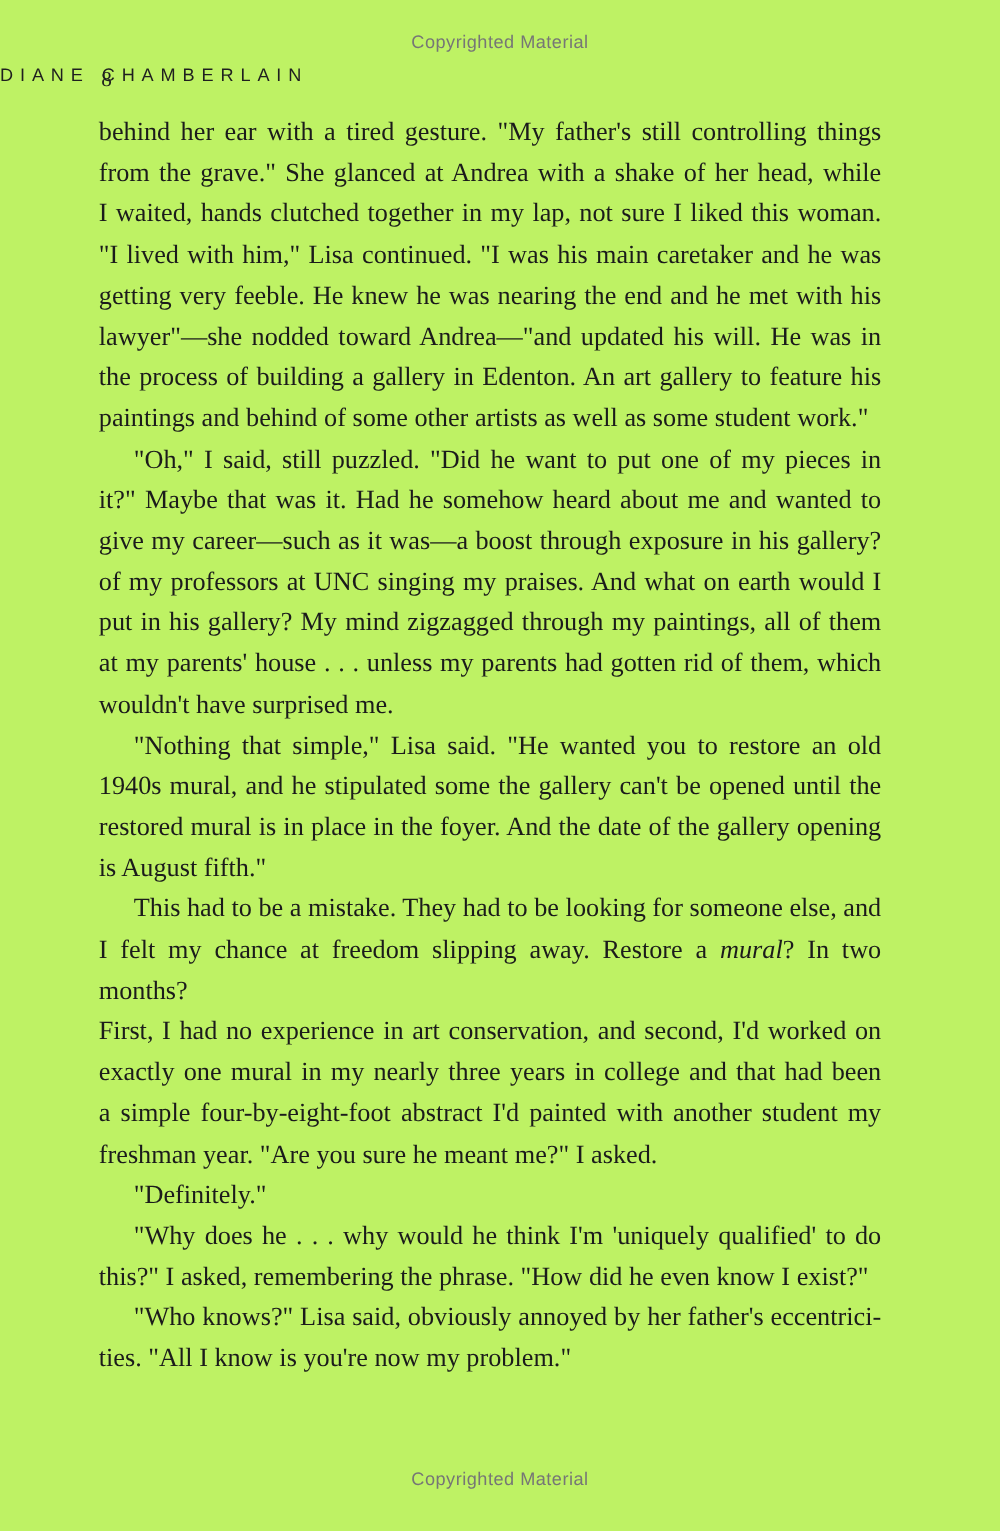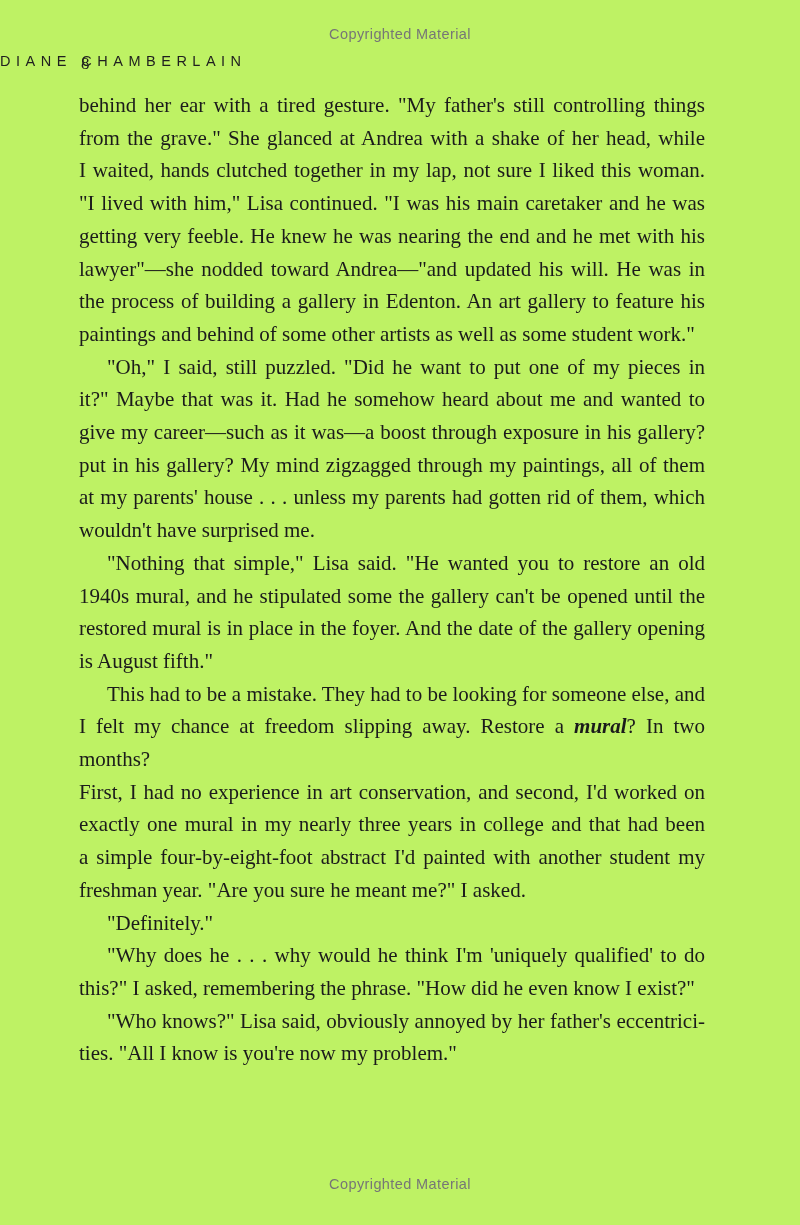--- a/index.html
+++ b/index.html
@@ -58,21 +58,21 @@
   }
   .para { margin: 0; }
   .line { white-space: normal; }
   .line.j {
     text-align: justify;
     text-align-last: justify;
     -moz-text-align-last: justify;
     text-justify: inter-word;
   }
   .line.indent { text-indent: 28px; }
-  .line em { font-style: italic; font-weight: bold; }
+  .line em { font-style: italic; }
 </style>
 </head>
 <body>
 
 <div class="page">
   <div class="notice top">Copyrighted Material</div>
 
   <div class="header">
     <span class="pagenum">8</span>
     <span class="running">DIANE CHAMBERLAIN</span>
@@ -86,20 +86,21 @@
         <div class="line j">"I lived with him," Lisa continued. "I was his main caretaker and he was</div>
         <div class="line j">getting very feeble. He knew he was nearing the end and he met with his</div>
         <div class="line j">lawyer"—she nodded toward Andrea—"and updated his will. He was in</div>
         <div class="line j">the process of building a gallery in Edenton. An art gallery to feature his</div>
         <div class="line">paintings and behind of some other artists as well as some student work."</div>
       </div>
       <div class="para">
         <div class="line j indent">"Oh," I said, still puzzled. "Did he want to put one of my pieces in</div>
         <div class="line j">it?" Maybe that was it. Had he somehow heard about me and wanted to</div>
         <div class="line j">give my career—such as it was—a boost through exposure in his gallery?</div>
+        <div class="line j">of my professors at UNC singing my praises. And what on earth would I</div>
         <div class="line j">put in his gallery? My mind zigzagged through my paintings, all of them</div>
         <div class="line j">at my parents' house . . . unless my parents had gotten rid of them, which</div>
         <div class="line">wouldn't have surprised me.</div>
       </div>
       <div class="para">
         <div class="line j indent">"Nothing that simple," Lisa said. "He wanted you to restore an old</div>
         <div class="line j">1940s mural, and he stipulated some the gallery can't be opened until the</div>
         <div class="line j">restored mural is in place in the foyer. And the date of the gallery opening</div>
         <div class="line">is August fifth."</div>
       </div>

